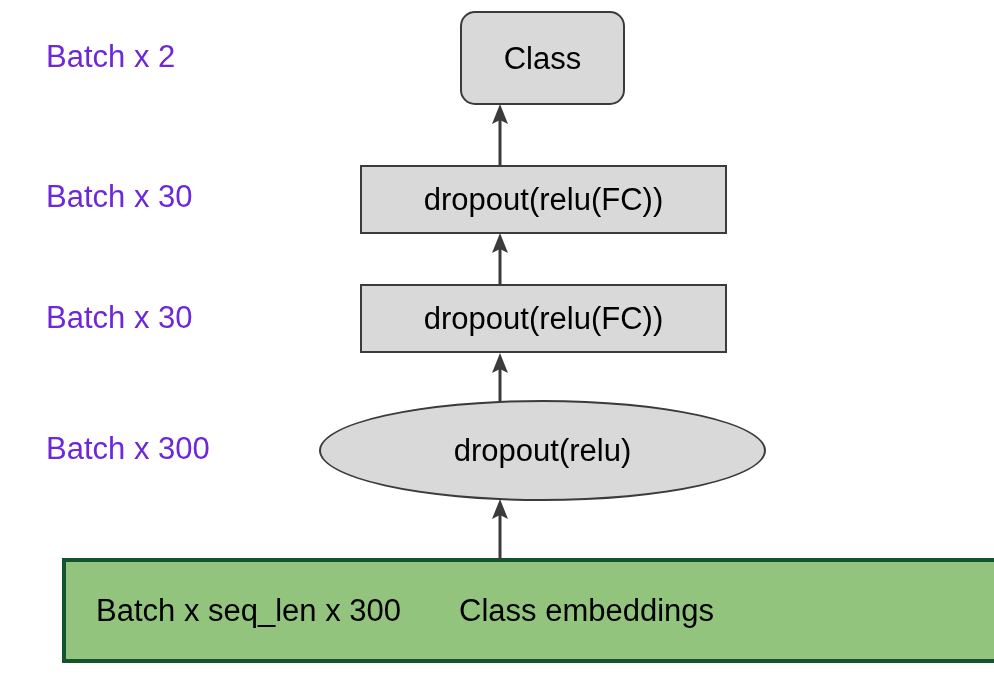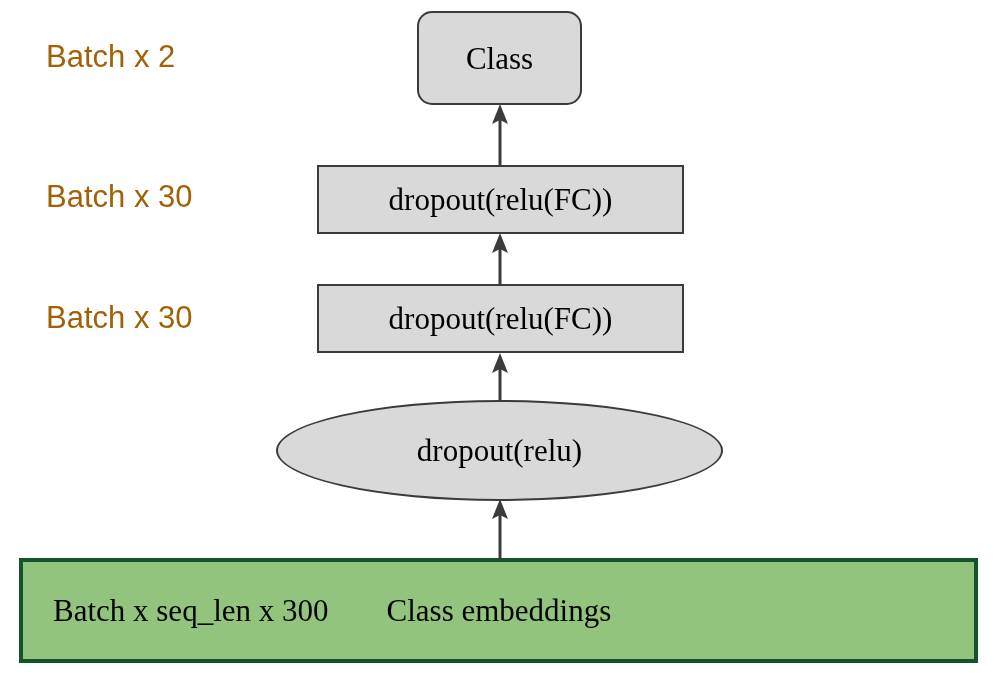--- a/index.html
+++ b/index.html
@@ -16,42 +16,43 @@
     height: 676px;
     background: #ffffff;
     overflow: hidden;
   }
 
   
   .dim-label {
     position: absolute;
     font-family: "Liberation Sans", sans-serif;
     font-size: 31px;
-    color: #a16207;
+    color: #6d28d9;
     white-space: nowrap;
     line-height: 1;
   }
   #label-class   { left: 46px;  top: 41px; }
   #label-fc2     { left: 46px;  top: 181px; }
   #label-fc1     { left: 46px;  top: 302px; }
   #label-pool    { left: 46px;  top: 433px; }
 
   
   .node {
     position: absolute;
     background: #d9d9d9;
     border: 2px solid #3b3b3b;
     box-sizing: border-box;
     display: flex;
     align-items: center;
     justify-content: center;
     color: #000000;
-    font-family: Liberation Serif, serif;
+    font-family: Liberation Sans, sans-serif;
     font-size: 31px;
     line-height: 1;
+    margin-left: 43px;
   }
 
   #node-class {
     left: 417px;
     top: 11px;
     width: 165px;
     height: 94px;
     border-radius: 15px;
   }
 
@@ -109,20 +110,21 @@
 <body>
 
 <div id="canvas">
 
   <div class="dim-label" id="label-class">Batch x 2</div>
 
   <div class="dim-label" id="label-fc2">Batch x 30</div>
 
   <div class="dim-label" id="label-fc1">Batch x 30</div>
 
+  <div class="dim-label" id="label-pool">Batch x 300</div>
 
   <div class="node" id="node-class">Class</div>
 
   <div class="node" id="node-fc2">dropout(relu(FC))</div>
 
   <div class="node" id="node-fc1">dropout(relu(FC))</div>
 
   <div class="node" id="node-pool">dropout(relu)</div>
 
   <div class="node" id="node-embeddings">

